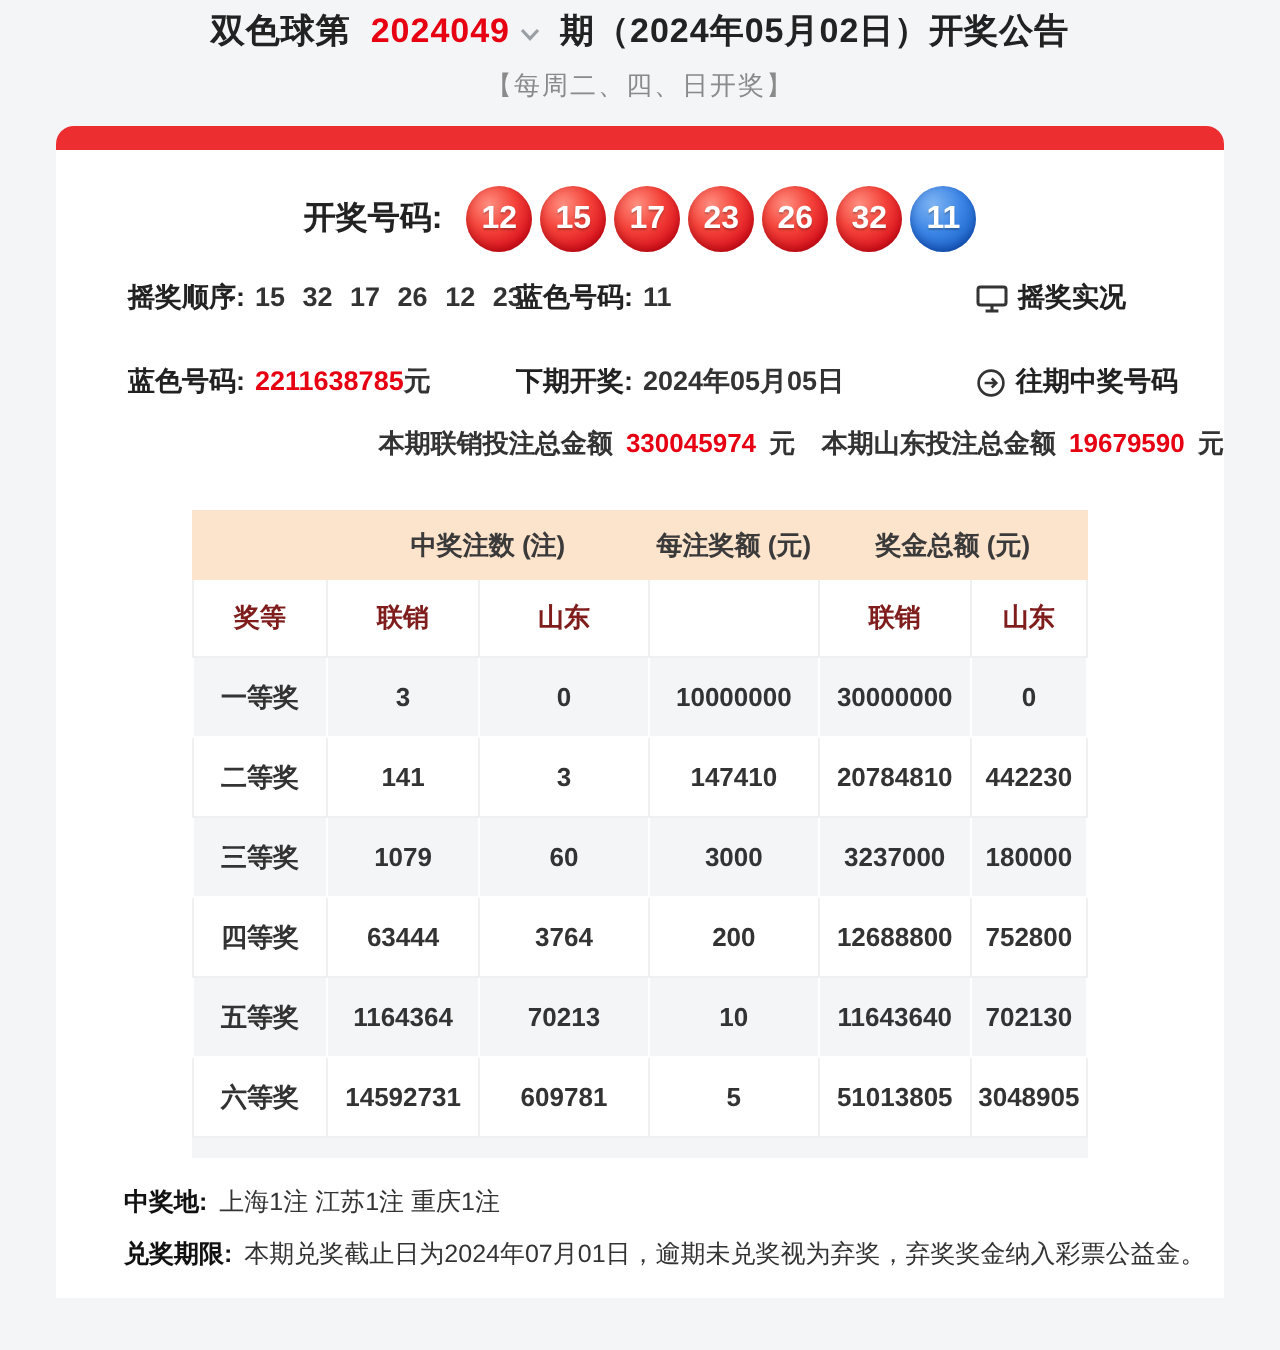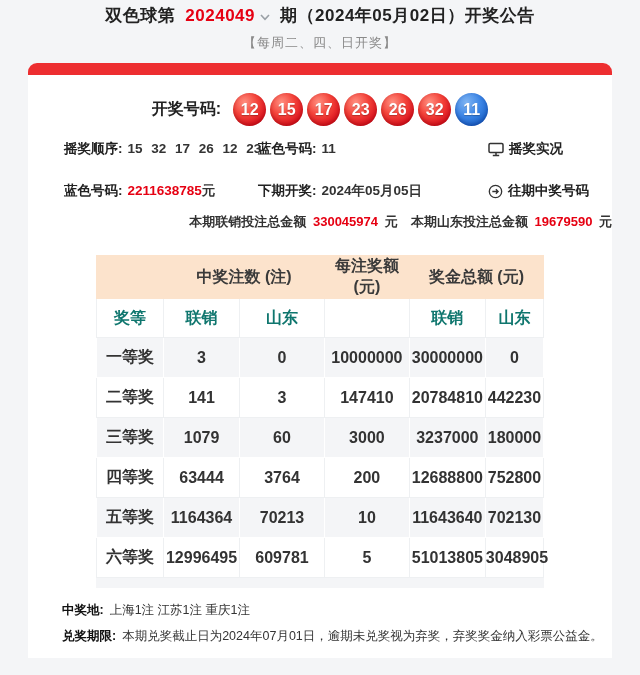--- a/index.html
+++ b/index.html
@@ -60,26 +60,26 @@
   .info-link { display: inline-flex; align-items: center; cursor: pointer; color: #222; font-weight: 700; }
   .info-link svg { margin-right: 5px; flex: none; }
 
   
   .totals-line { margin-top: 13px; text-align: right; font-size: 13px; color: #333; font-weight: 600; }
   .totals-line .num-red { margin: 0 3px; }
   .totals-gap { display: inline-block; width: 6px; }
 
   
   .prize-table-wrap { margin: 24px auto 0; width: 448px; }
-  table { border-collapse: collapse; width: 448px; table-layout: fixed; font-size: 16px; color: #333; }
+  table { border-collapse: collapse; width: 448px; table-layout: fixed; font-size: 13px; color: #333; }
   col.c1 { width: 15%; } col.c2 { width: 17%; } col.c3 { width: 19%; }
   col.c4 { width: 19%; } col.c5 { width: 17%; } col.c6 { width: 13%; }
   th, td { text-align: center; border: 1px solid #eef0f2; font-weight: 700; }
   .group-row th { height: 34px; background: #fce3cc; border-color: #fce3cc; color: #3a3a3a; }
-  .sub-row th { height: 39px; background: #ffffff; color: #0f766e; }
+  .sub-row th { height: 39px; background: #ffffff; color: #7f1d1d; }
   tbody td { height: 40px; font-weight: 600; }
   tbody td:first-child { font-weight: 700; }
   tbody tr:nth-child(odd) td { background: #f4f5f7; border-color: #ffffff; }
   .table-foot-strip { height: 10px; background: #f4f5f7; }
 
   
   .notes { margin: 13px 34px 0; font-size: 12.5px; color: #333; line-height: 19px; }
   .note-line { margin-top: 7px; }
   .note-line:first-child { margin-top: 0; }
   .nowrap { white-space: nowrap; }
@@ -216,21 +216,21 @@
           <tr>
             <td>五等奖</td>
             <td>1164364</td>
             <td>70213</td>
             <td>10</td>
             <td>11643640</td>
             <td>702130</td>
           </tr>
           <tr>
             <td>六等奖</td>
-            <td>12996495</td>
+            <td>14592731</td>
             <td>609781</td>
             <td>5</td>
             <td>51013805</td>
             <td>3048905</td>
           </tr>
         </tbody>
       </table>
       <div class="table-foot-strip"></div>
     </div>
 

